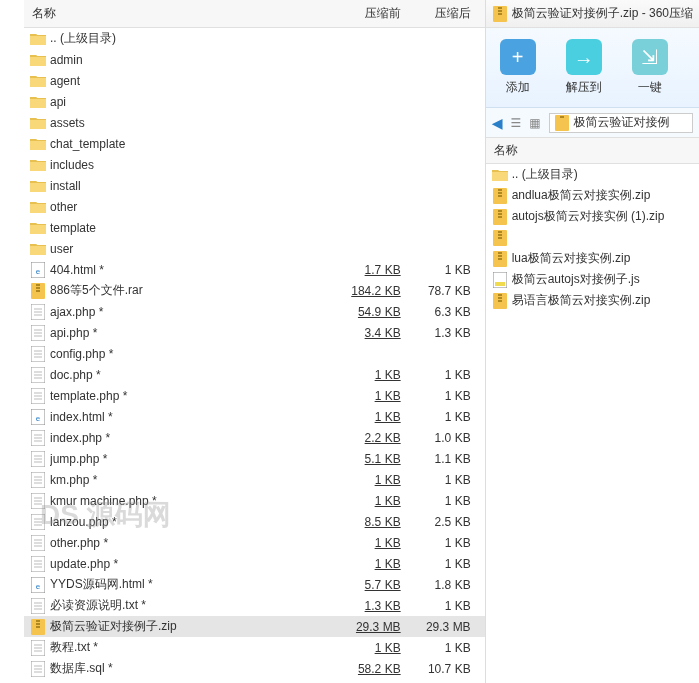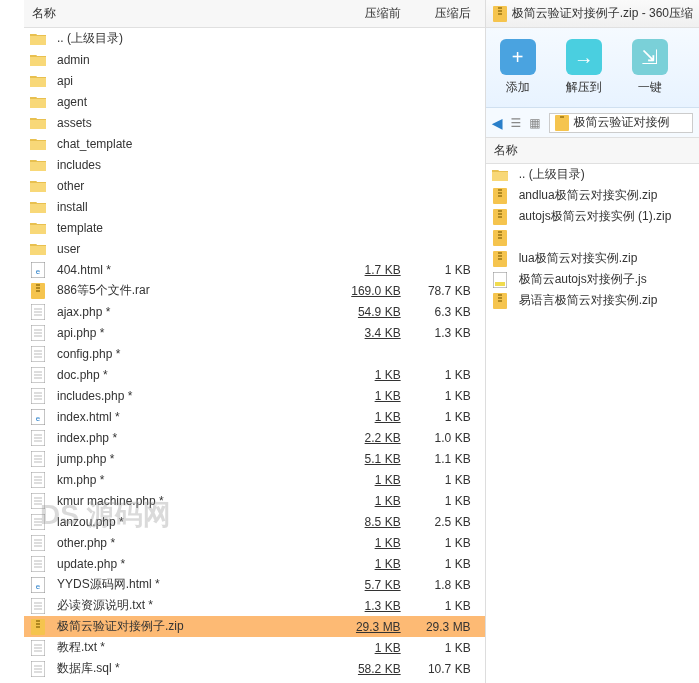--- a/index.html
+++ b/index.html
@@ -6,23 +6,23 @@
 body { font-family: "Microsoft YaHei", "Segoe UI", sans-serif; font-size: 12px; color: #333; background: #fff; width: 699px; height: 683px; overflow: hidden; position: relative; }
 .container { display: flex; width: 100%; height: 100%; padding-left: 24px; }
 .left-pane { width: 490px; border-right: 1px solid #ddd; display: flex; flex-direction: column; }
 .right-pane { flex: 1; background: #fff; display: flex; flex-direction: column; }
 .header-row { display: flex; height: 28px; align-items: center; border-bottom: 1px solid #e0e0e0; background: #f7f7f7; padding: 0 6px; }
 .col-name { flex: 1; padding-left: 2px; }
 .col-size1 { width: 90px; text-align: right; padding-right: 8px; font-family: Liberation Serif, serif; }
 .col-size2 { width: 70px; text-align: right; padding-right: 8px; font-family: Liberation Serif, serif; }
 .file-list { flex: 1; overflow-y: auto; }
 .file-row { display: flex; height: 21px; align-items: center; padding: 0 6px; cursor: default; }
-.file-row.selected { background: #fdba74; }
+.file-row.selected { background: #e5e5e5; }
 .file-icon { width: 16px; height: 16px; margin-right: 4px; flex-shrink: 0; display: flex; align-items: center; justify-content: center; }
-.file-name { flex: 1; white-space: nowrap; overflow: hidden; text-overflow: ellipsis; margin-left: 7px; }
+.file-name { flex: 1; white-space: nowrap; overflow: hidden; text-overflow: ellipsis; }
 .file-size1 { width: 90px; text-align: right; padding-right: 8px; text-decoration: underline; }
 .file-size2 { width: 70px; text-align: right; padding-right: 8px; }
 .title-bar { height: 28px; background: linear-gradient(#fafafa,#f0f0f0); display: flex; align-items: center; padding: 0 6px; border-bottom: 1px solid #e0e0e0; }
 .title-text { white-space: nowrap; overflow: hidden; }
 .toolbar { height: 80px; background: linear-gradient(#f5faff,#e8f3ff); display: flex; align-items: center; justify-content: flex-start; padding: 0 8px; gap: 18px; border-bottom: 1px solid #d0e0f0; }
 .tool-btn { display: flex; flex-direction: column; align-items: center; gap: 4px; cursor: pointer; padding: 4px 6px; }
 .tool-icon { width: 36px; height: 36px; border-radius: 6px; display: flex; align-items: center; justify-content: center; color: #fff; font-size: 20px; }
 .tool-add { background: #4aa3e0; }
 .tool-extract { background: #4acfe0; }
 .tool-quick { background: #7ad0d8; }
@@ -73,42 +73,42 @@
           <span class="file-size1"></span>
           <span class="file-size2"></span>
         </div>
         <div class="file-row">
           <span class="file-icon">
             <svg class="ico-folder" viewBox="0 0 16 14">
               <path d="M0 2 L6 2 L7 3 L16 3 L16 13 L0 13 Z" fill="#f8d878"></path>
               <path d="M0 2 L6 2 L7 3 L16 3 L16 4 L0 4 Z" fill="#e8c050"></path>
             </svg>
           </span>
+          <span class="file-name">agent</span>
+          <span class="file-size1"></span>
+          <span class="file-size2"></span>
+        </div>
+        <div class="file-row">
+          <span class="file-icon">
+            <svg class="ico-folder" viewBox="0 0 16 14">
+              <path d="M0 2 L6 2 L7 3 L16 3 L16 13 L0 13 Z" fill="#f8d878"></path>
+              <path d="M0 2 L6 2 L7 3 L16 3 L16 4 L0 4 Z" fill="#e8c050"></path>
+            </svg>
+          </span>
           <span class="file-name">api</span>
           <span class="file-size1"></span>
           <span class="file-size2"></span>
         </div>
         <div class="file-row">
           <span class="file-icon">
             <svg class="ico-folder" viewBox="0 0 16 14">
               <path d="M0 2 L6 2 L7 3 L16 3 L16 13 L0 13 Z" fill="#f8d878"></path>
               <path d="M0 2 L6 2 L7 3 L16 3 L16 4 L0 4 Z" fill="#e8c050"></path>
             </svg>
           </span>
-          <span class="file-name">agent</span>
-          <span class="file-size1"></span>
-          <span class="file-size2"></span>
-        </div>
-        <div class="file-row">
-          <span class="file-icon">
-            <svg class="ico-folder" viewBox="0 0 16 14">
-              <path d="M0 2 L6 2 L7 3 L16 3 L16 13 L0 13 Z" fill="#f8d878"></path>
-              <path d="M0 2 L6 2 L7 3 L16 3 L16 4 L0 4 Z" fill="#e8c050"></path>
-            </svg>
-          </span>
           <span class="file-name">assets</span>
           <span class="file-size1"></span>
           <span class="file-size2"></span>
         </div>
         <div class="file-row">
           <span class="file-icon">
             <svg class="ico-folder" viewBox="0 0 16 14">
               <path d="M0 2 L6 2 L7 3 L16 3 L16 13 L0 13 Z" fill="#f8d878"></path>
               <path d="M0 2 L6 2 L7 3 L16 3 L16 4 L0 4 Z" fill="#e8c050"></path>
             </svg>
@@ -128,32 +128,32 @@
           <span class="file-size1"></span>
           <span class="file-size2"></span>
         </div>
         <div class="file-row">
           <span class="file-icon">
             <svg class="ico-folder" viewBox="0 0 16 14">
               <path d="M0 2 L6 2 L7 3 L16 3 L16 13 L0 13 Z" fill="#f8d878"></path>
               <path d="M0 2 L6 2 L7 3 L16 3 L16 4 L0 4 Z" fill="#e8c050"></path>
             </svg>
           </span>
+          <span class="file-name">install</span>
+          <span class="file-size1"></span>
+          <span class="file-size2"></span>
+        </div>
+        <div class="file-row">
+          <span class="file-icon">
+            <svg class="ico-folder" viewBox="0 0 16 14">
+              <path d="M0 2 L6 2 L7 3 L16 3 L16 13 L0 13 Z" fill="#f8d878"></path>
+              <path d="M0 2 L6 2 L7 3 L16 3 L16 4 L0 4 Z" fill="#e8c050"></path>
+            </svg>
+          </span>
           <span class="file-name">other</span>
-          <span class="file-size1"></span>
-          <span class="file-size2"></span>
-        </div>
-        <div class="file-row">
-          <span class="file-icon">
-            <svg class="ico-folder" viewBox="0 0 16 14">
-              <path d="M0 2 L6 2 L7 3 L16 3 L16 13 L0 13 Z" fill="#f8d878"></path>
-              <path d="M0 2 L6 2 L7 3 L16 3 L16 4 L0 4 Z" fill="#e8c050"></path>
-            </svg>
-          </span>
-          <span class="file-name">install</span>
           <span class="file-size1"></span>
           <span class="file-size2"></span>
         </div>
         <div class="file-row">
           <span class="file-icon">
             <svg class="ico-folder" viewBox="0 0 16 14">
               <path d="M0 2 L6 2 L7 3 L16 3 L16 13 L0 13 Z" fill="#f8d878"></path>
               <path d="M0 2 L6 2 L7 3 L16 3 L16 4 L0 4 Z" fill="#e8c050"></path>
             </svg>
           </span>
@@ -186,21 +186,21 @@
         <div class="file-row">
           <span class="file-icon">
             <svg class="ico-file" viewBox="0 0 14 16">
               <rect x="0" y="0" width="14" height="16" fill="#f5c44e" rx="1"></rect>
               <rect x="5" y="1" width="4" height="2" fill="#b08820"></rect>
               <rect x="5" y="4" width="4" height="2" fill="#b08820"></rect>
               <rect x="5" y="7" width="4" height="2" fill="#b08820"></rect>
             </svg>
           </span>
           <span class="file-name">886等5个文件.rar</span>
-          <span class="file-size1">169.0 KB</span>
+          <span class="file-size1">184.2 KB</span>
           <span class="file-size2">78.7 KB</span>
         </div>
         <div class="file-row">
           <span class="file-icon">
             <svg class="ico-file" viewBox="0 0 14 16">
               <rect x="0" y="0" width="14" height="16" fill="#fff" stroke="#999" rx="1"></rect>
               <line x1="3" y1="5" x2="11" y2="5" stroke="#bbb"></line>
               <line x1="3" y1="8" x2="11" y2="8" stroke="#bbb"></line>
               <line x1="3" y1="11" x2="11" y2="11" stroke="#bbb"></line>
             </svg>
@@ -250,21 +250,21 @@
         </div>
         <div class="file-row">
           <span class="file-icon">
             <svg class="ico-file" viewBox="0 0 14 16">
               <rect x="0" y="0" width="14" height="16" fill="#fff" stroke="#999" rx="1"></rect>
               <line x1="3" y1="5" x2="11" y2="5" stroke="#bbb"></line>
               <line x1="3" y1="8" x2="11" y2="8" stroke="#bbb"></line>
               <line x1="3" y1="11" x2="11" y2="11" stroke="#bbb"></line>
             </svg>
           </span>
-          <span class="file-name">includes.php *</span>
+          <span class="file-name">template.php *</span>
           <span class="file-size1">1 KB</span>
           <span class="file-size2">1 KB</span>
         </div>
         <div class="file-row">
           <span class="file-icon">
             <svg class="ico-file" viewBox="0 0 14 16">
               <rect x="0" y="0" width="14" height="16" fill="#fff" stroke="#888" rx="1"></rect>
               <text x="7" y="12" font-size="8" text-anchor="middle" fill="#2a7fc9">e</text>
             </svg>
           </span>

